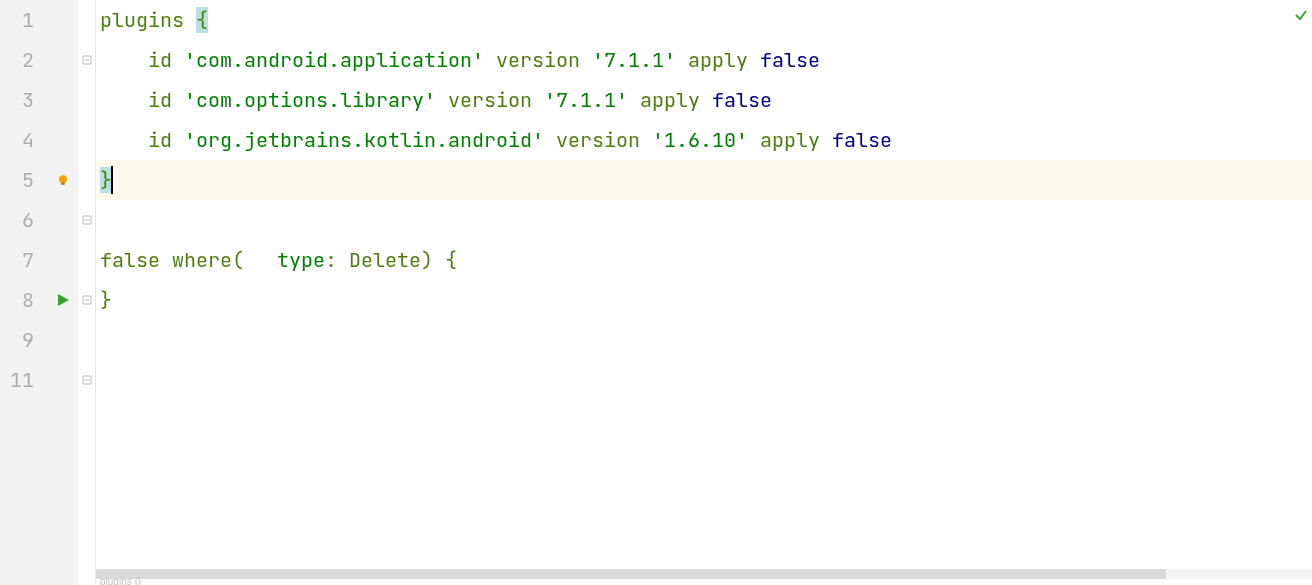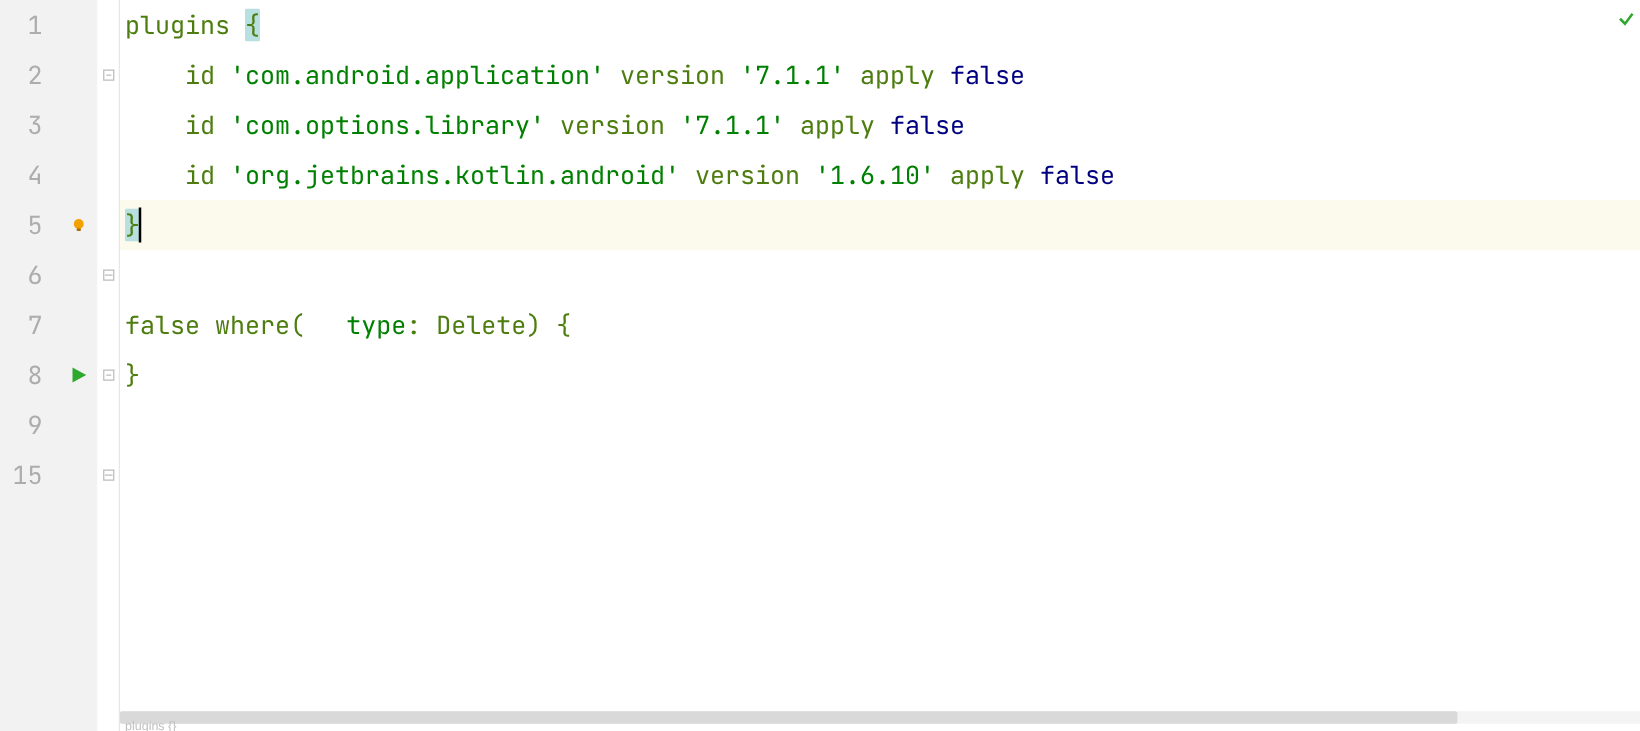--- a/index.html
+++ b/index.html
@@ -132,21 +132,21 @@
   <div class="gutter-numbers">
     <div class="ln">1</div>
     <div class="ln">2</div>
     <div class="ln">3</div>
     <div class="ln">4</div>
     <div class="ln">5</div>
     <div class="ln">6</div>
     <div class="ln">7</div>
     <div class="ln">8</div>
     <div class="ln">9</div>
-    <div class="ln">15</div>
+    <div class="ln">11</div>
   </div>
 
   <div class="gutter-icons">
     <div class="icon-slot"></div>
     <div class="icon-slot"></div>
     <div class="icon-slot"></div>
     <div class="icon-slot"></div>
     <div class="icon-slot">
       <svg class="bulb-icon" viewBox="0 0 16 16">
           <circle cx="8" cy="7" r="4.5" fill="#f2a100"></circle>

